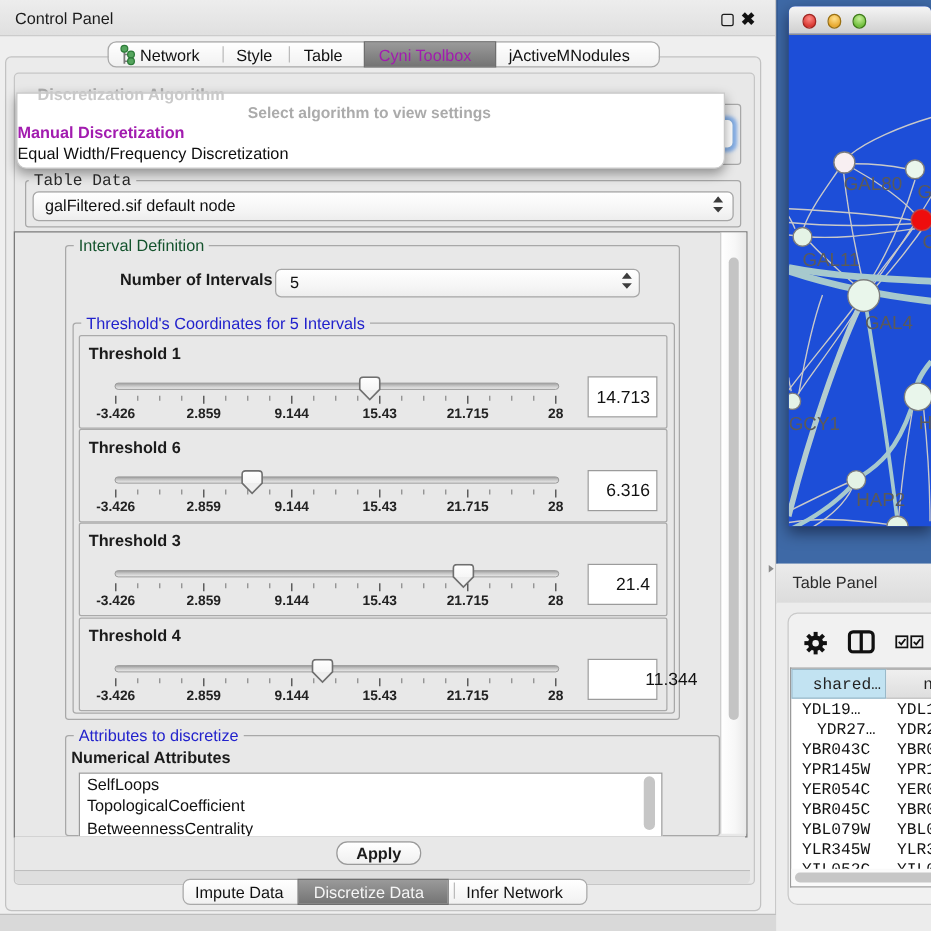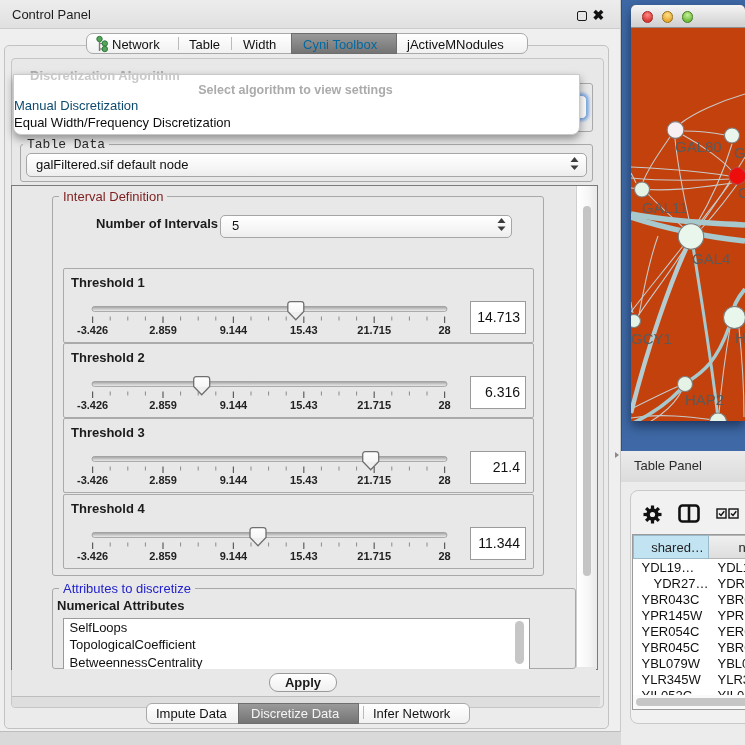--- a/index.html
+++ b/index.html
@@ -23,48 +23,51 @@
 <div class="abs" style="left:291px;top:32.5px;width:104px;height:19.5px;background:linear-gradient(#9a9a9a,#747474);border:1px solid #6e6e6e;"></div>
 <svg class="abs" style="left:94px;top:34px;" width="18" height="19">
 <line x1="5.5" y1="5" x2="5.5" y2="17" stroke="#7a7a7a" stroke-width="1.4"></line>
 <line x1="5.5" y1="9.5" x2="10.5" y2="9.5" stroke="#7a7a7a" stroke-width="1.2"></line>
 <line x1="5.5" y1="15" x2="10.5" y2="15" stroke="#7a7a7a" stroke-width="1.2"></line>
 <circle cx="5.5" cy="5" r="2.7" fill="#55a55d" stroke="#2c7a38" stroke-width="1"></circle>
 <circle cx="10.8" cy="9.5" r="2.7" fill="#55a55d" stroke="#2c7a38" stroke-width="1"></circle>
 <circle cx="10.8" cy="15" r="2.7" fill="#55a55d" stroke="#2c7a38" stroke-width="1"></circle>
 </svg>
 <div class="abs" style="left:112px;top:37px;font-size:13px;color:#111;">Network</div>
-<div class="abs" style="left:189px;top:37px;font-size:13px;color:#111;">Table</div>
-<div class="abs" style="left:243px;top:37px;font-size:13px;color:#111;">Width</div>
-<div class="abs" style="left:303px;top:37px;font-size:13px;color:#0369a1;">Cyni Toolbox</div>
+<div class="abs" style="left:189px;top:37px;font-size:13px;color:#111;">Style</div>
+<div class="abs" style="left:243px;top:37px;font-size:13px;color:#111;">Table</div>
+<div class="abs" style="left:303px;top:37px;font-size:13px;color:#a21caf;">Cyni Toolbox</div>
 <div class="abs" style="left:407px;top:37px;font-size:13px;color:#111;">jActiveMNodules</div>
 <div class="grp" style="left:20px;top:83px;width:571px;height:47px;"></div>
 <div class="abs" style="left:26px;top:95px;width:559px;height:22px;background:#fff;border:1px solid #86aede;border-radius:5px;box-shadow:0 0 3px 2px rgba(88,148,230,0.7);"></div>
 <div class="grp" style="left:20px;top:143.5px;width:571px;height:36px;">
       <span class="ttl" style="left:2px;color:#2b2b2b;font-family:Liberation Mono, monospace;">Table Data</span>
     </div>
 <div class="abs" style="left:26px;top:153px;width:559px;height:22px;background:linear-gradient(#ffffff,#f4f4f4 70%,#ededed);border:1px solid #a6a6a6;border-radius:5px;"></div>
 <div class="abs" style="left:36px;top:157px;font-size:13px;color:#111;">galFiltered.sif default node</div>
 <svg class="abs" style="left:569px;top:157px;" width="12" height="15">
 <path d="M5.5 0 L9.5 5 L1.5 5 Z" fill="#3c3c3c"></path>
 <path d="M5.5 13 L9.5 8.5 L1.5 8.5 Z" fill="#3c3c3c"></path>
 </svg>
 <div class="abs" style="left:11px;top:185px;width:585px;height:483px;background:#e8e8e8;border:1px solid #7b7b7b;"></div>
 <div class="abs" style="left:576px;top:186px;width:19.5px;height:481px;background:linear-gradient(90deg,#ffffff,#f7f7f7 55%,#e9e9e9);border-left:1px solid #cfcfcf;"></div>
 <div class="abs" style="left:582.5px;top:206px;width:8.5px;height:370px;background:#c4c4c4;border-radius:4.5px;"></div>
 <div class="grp" style="left:52px;top:196px;width:490px;height:378px;">
-      <span class="ttl" style="color:#7f1d1d;">Interval Definition</span>
+      <span class="ttl" style="color:#14532d;">Interval Definition</span>
     </div>
 <div class="abs" style="left:84px;top:216px;font-size:13px;font-weight:bold;color:#1b1b1b;margin-left:12px;">Number of Intervals</div>
 <div class="abs" style="left:220px;top:215px;width:290px;height:21px;background:linear-gradient(#ffffff,#f4f4f4 70%,#ededed);border:1px solid #a6a6a6;border-radius:5px;"></div>
 <div class="abs" style="left:232px;top:218px;font-size:13px;color:#111;">5</div>
 <svg class="abs" style="left:496px;top:218px;" width="12" height="15">
 <path d="M5.5 0 L9.5 5 L1.5 5 Z" fill="#3c3c3c"></path>
 <path d="M5.5 13 L9.5 8.5 L1.5 8.5 Z" fill="#3c3c3c"></path>
 </svg>
+<div class="grp" style="left:58px;top:257.5px;width:480px;height:311px;">
+      <span class="ttl" style="color:#2222cc;">Threshold's Coordinates for 5 Intervals</span>
+    </div>
 <div class="abs" style="left:63px;top:267.5px;width:469px;height:73px;border:1px solid #aaaaaa;border-radius:2px;">
 <div class="abs" style="left:7px;top:6px;font-size:13px;font-weight:bold;color:#1b1b1b;">Threshold 1</div>
 <svg width="469" height="40" style="position:absolute;left:0;top:32px;">
         <defs>
           <linearGradient id="tg" x1="0" y1="0" x2="0" y2="1">
             <stop offset="0" stop-color="#ffffff"></stop>
             <stop offset="0.55" stop-color="#f6f6f6"></stop>
             <stop offset="0.56" stop-color="#eeeeee"></stop>
             <stop offset="1" stop-color="#f2f2f2"></stop>
           </linearGradient>
@@ -103,21 +106,21 @@
         <text x="310.2" y="33" text-anchor="middle" font-size="11" font-weight="600" fill="#222" font-family="Liberation Sans, sans-serif">21.715</text>
         <text x="380.6" y="33" text-anchor="middle" font-size="11" font-weight="600" fill="#222" font-family="Liberation Sans, sans-serif">28</text>
         <g transform="translate(231.8,0)">
           <path d="M-8 3.5 Q-8 0.7 -5.2 0.7 L5.2 0.7 Q8 0.7 8 3.5 L8 10.5 L0 18.7 L-8 10.5 Z" fill="url(#tg)" stroke="#6f6f6f" stroke-width="1.3"></path>
         </g>
       </svg>
 <div class="abs" style="left:406px;top:32px;width:54px;height:31px;background:#fff;border:1px solid #9b9b9b;"></div>
 <div class="abs" style="left:406px;top:40px;width:50px;text-align:right;font-size:14px;color:#111;">14.713</div>
 </div>
 <div class="abs" style="left:63px;top:342.8px;width:469px;height:73px;border:1px solid #aaaaaa;border-radius:2px;">
-<div class="abs" style="left:7px;top:6px;font-size:13px;font-weight:bold;color:#1b1b1b;">Threshold 2</div>
+<div class="abs" style="left:7px;top:6px;font-size:13px;font-weight:bold;color:#1b1b1b;">Threshold 6</div>
 <svg width="469" height="40" style="position:absolute;left:0;top:32px;">
         <defs>
           <linearGradient id="tg" x1="0" y1="0" x2="0" y2="1">
             <stop offset="0" stop-color="#ffffff"></stop>
             <stop offset="0.55" stop-color="#f6f6f6"></stop>
             <stop offset="0.56" stop-color="#eeeeee"></stop>
             <stop offset="1" stop-color="#f2f2f2"></stop>
           </linearGradient>
           <linearGradient id="trk" x1="0" y1="0" x2="0" y2="1">
             <stop offset="0" stop-color="#9d9d9d"></stop>
@@ -253,21 +256,21 @@
         <text x="99.0" y="33" text-anchor="middle" font-size="11" font-weight="600" fill="#222" font-family="Liberation Sans, sans-serif">2.859</text>
         <text x="169.4" y="33" text-anchor="middle" font-size="11" font-weight="600" fill="#222" font-family="Liberation Sans, sans-serif">9.144</text>
         <text x="239.8" y="33" text-anchor="middle" font-size="11" font-weight="600" fill="#222" font-family="Liberation Sans, sans-serif">15.43</text>
         <text x="310.2" y="33" text-anchor="middle" font-size="11" font-weight="600" fill="#222" font-family="Liberation Sans, sans-serif">21.715</text>
         <text x="380.6" y="33" text-anchor="middle" font-size="11" font-weight="600" fill="#222" font-family="Liberation Sans, sans-serif">28</text>
         <g transform="translate(194.0,0)">
           <path d="M-8 3.5 Q-8 0.7 -5.2 0.7 L5.2 0.7 Q8 0.7 8 3.5 L8 10.5 L0 18.7 L-8 10.5 Z" fill="url(#tg)" stroke="#6f6f6f" stroke-width="1.3"></path>
         </g>
       </svg>
 <div class="abs" style="left:406px;top:32px;width:54px;height:31px;background:#fff;border:1px solid #9b9b9b;"></div>
-<div class="abs" style="left:406px;top:40px;width:50px;text-align:right;font-size:14px;color:#111;">11.344</div>
+<div class="abs" style="left:406px;top:40px;width:50px;text-align:right;font-size:14px;color:#111;padding-left:38px;">11.344</div>
 </div>
 <div class="grp" style="left:52px;top:588px;width:522px;height:79px;">
       <span class="ttl" style="color:#2222cc;">Attributes to discretize</span>
     </div>
 <div class="abs" style="left:57px;top:598px;font-size:13px;font-weight:bold;color:#1b1b1b;">Numerical Attributes</div>
 <div class="abs" style="left:62.5px;top:617.5px;width:465px;height:50px;background:#fff;border:1px solid #9a9a9a;overflow:hidden;">
 <div style="padding:0 0 0 6px;font-size:13px;color:#111;line-height:17.5px;">SelfLoops<br>TopologicalCoefficient<br>BetweennessCentrality</div>
 <div class="abs" style="right:5px;top:2px;width:9px;height:43px;background:#c6c6c6;border-radius:4.5px;"></div>
 </div>
 <div class="abs" style="left:12px;top:668.5px;width:584px;height:27px;background:#e8e8e8;"></div>
@@ -275,21 +278,21 @@
 <div class="abs" style="left:146px;top:703px;width:322px;height:18.5px;background:linear-gradient(#ffffff,#f1f1f1);border:1px solid #a9a9a9;border-radius:6px;"></div>
 <div class="abs" style="left:363px;top:706px;width:1px;height:13px;background:#bbb;"></div>
 <div class="abs" style="left:238px;top:703px;width:119px;height:18.5px;background:linear-gradient(#9a9a9a,#747474);border:1px solid #6e6e6e;"></div>
 <div class="abs" style="left:156px;top:706px;font-size:13px;color:#111;white-space:nowrap;">Impute Data</div>
 <div class="abs" style="left:251px;top:706px;font-size:13px;color:#f5f5f5;white-space:nowrap;">Discretize Data</div>
 <div class="abs" style="left:373px;top:706px;font-size:13px;color:#111;white-space:nowrap;">Infer Network</div>
 </div>
 <div class="abs" style="left:615px;top:452px;width:0;height:0;border-left:4px solid #8a8a8a;border-top:3px solid transparent;border-bottom:3px solid transparent;"></div>
 <div class="abs" style="left:621px;top:0;width:124px;height:745px;background:#e9e9e9;overflow:hidden;">
 <div class="abs" style="left:0;top:0;width:124px;height:450.5px;background:#3e69a6;border-left:1.5px solid #2d5184;"></div>
-<div class="abs" style="left:10px;top:5px;width:114px;height:415.5px;background:#c2410c;border-radius:5px 5px 0 0;box-shadow:0 5px 12px rgba(0,0,20,0.5);overflow:hidden;">
+<div class="abs" style="left:10px;top:5px;width:114px;height:415.5px;background:#1d4ed8;border-radius:5px 5px 0 0;box-shadow:0 5px 12px rgba(0,0,20,0.5);overflow:hidden;">
 <div class="abs" style="left:0;top:0;width:114px;height:21.5px;background:linear-gradient(#f5f5f5,#cfcfcf);border-bottom:1px solid #8f8f8f;"></div>
 <div class="abs" style="left:10.5px;top:6px;width:11.6px;height:11.6px;border-radius:50%;background:radial-gradient(circle at 50% 30%,#ff8a85,#d93a34 70%);border:1px solid #a02622;box-sizing:border-box;"></div>
 <div class="abs" style="left:30.599999999999998px;top:6px;width:11.6px;height:11.6px;border-radius:50%;background:radial-gradient(circle at 50% 30%,#ffe08a,#e8a931 70%);border:1px solid #9a7013;box-sizing:border-box;"></div>
 <div class="abs" style="left:50.7px;top:6px;width:11.6px;height:11.6px;border-radius:50%;background:radial-gradient(circle at 50% 30%,#c7f09a,#71bf3e 70%);border:1px solid #3f7b1a;box-sizing:border-box;"></div>
 <svg class="abs" style="left:0;top:22px;" width="114" height="394" viewBox="0 0 114 394">
 <g fill="none" stroke="#c9c9c9" stroke-width="1.1">
 <path d="M114 67 C90 74 62 86 49 97"></path>
 <path d="M44 112 C47 140 54 175 59 197"></path>
 <path d="M39 110 C28 126 17 141 12 155"></path>
 <path d="M52 108 C74 120 92 134 100 143"></path>
@@ -373,21 +376,21 @@
 <line x1="11" y1="1.5" x2="11" y2="17.5" stroke="#111" stroke-width="2.6"></line>
 </svg>
 <svg class="abs" style="left:94.5px;top:508px;" width="11" height="11" viewBox="0 0 11 11">
 <rect x="1" y="1" width="9" height="9" fill="none" stroke="#111" stroke-width="1.4"></rect>
 <path d="M3 5.5 L5 7.5 L8.3 3.2" fill="none" stroke="#111" stroke-width="1.4"></path>
 </svg>
 <svg class="abs" style="left:107px;top:508px;" width="11" height="11" viewBox="0 0 11 11">
 <rect x="1" y="1" width="9" height="9" fill="none" stroke="#111" stroke-width="1.4"></rect>
 <path d="M3 5.5 L5 7.5 L8.3 3.2" fill="none" stroke="#111" stroke-width="1.4"></path>
 </svg>
-<div class="abs" style="left:10.5px;top:534px;width:114px;height:174px;background:#fff;border:1px solid #9a9a9a;border-right:none;overflow:hidden;">
+<div class="abs" style="left:10.5px;top:534px;width:114px;height:174px;background:#fff;border:1px solid #9a9a9a;border-right:none;overflow:hidden;font-family:Liberation Mono, monospace;">
 <div class="abs" style="left:0;top:0;width:76px;height:24px;background:#c2e3f2;border:1px solid #9ab9c9;box-sizing:border-box;text-align:center;padding-left:14px;font-size:13px;color:#222;line-height:23px;">shared…</div>
 <div class="abs" style="left:76px;top:0;width:48px;height:24px;background:linear-gradient(#efefef,#dedede);border:1px solid #b5b5b5;border-left:none;box-sizing:border-box;font-size:13px;color:#222;line-height:23px;"><span style="margin-left:30px;">na</span></div>
 <div class="abs" style="left:0;top:24.5px;width:124px;height:16px;line-height:16px;font-size:13px;color:#111;white-space:nowrap;">
         <span style="position:absolute;left:9px;">YDL19…</span>
         <span style="position:absolute;left:85px;">YDL1</span>
       </div>
 <div class="abs" style="left:0;top:40.5px;width:124px;height:16px;line-height:16px;font-size:13px;color:#111;white-space:nowrap;">
         <span style="position:absolute;left:9px;margin-left:12px;">YDR27…</span>
         <span style="position:absolute;left:85px;">YDR2</span>
       </div>
@@ -422,13 +425,13 @@
 <div class="abs" style="left:0;top:160px;width:124px;height:14px;background:#fafafa;"></div>
 <div class="abs" style="left:3px;top:162.5px;width:121px;height:8px;background:#c6c6c6;border-radius:4px;"></div>
 </div>
 </div>
 <div class="abs" style="left:13px;top:74px;width:565px;height:58.5px;background:#ffffff;border:1px solid #c9c9c9;border-radius:0 0 8px 8px;box-shadow:0 4px 9px rgba(0,0,0,0.38);"></div>
 <div class="abs" style="left:30px;top:68px;font-size:13px;font-weight:bold;color:#c9c9c9;">Discretization Algorithm</div>
 <div class="abs" style="left:0px;top:0px;width:620px;height:73px;overflow:hidden;">
     <div class="abs" style="left:30px;top:68px;font-size:13px;font-weight:bold;color:#a6a6a6;">Discretization Algorithm</div>
   </div>
 <div class="abs" style="left:13px;top:74px;width:565px;text-align:center;font-size:12.5px;font-weight:bold;color:#ababab;padding-top:9px;">Select algorithm to view settings</div>
-<div class="abs" style="left:14px;top:98px;font-size:13px;font-weight:normal;color:#0c4a6e;">Manual Discretization</div>
+<div class="abs" style="left:14px;top:98px;font-size:13px;font-weight:bold;color:#a21caf;">Manual Discretization</div>
 <div class="abs" style="left:14px;top:115px;font-size:13px;color:#0d0d0d;">Equal Width/Frequency Discretization</div>
 </body></html>

